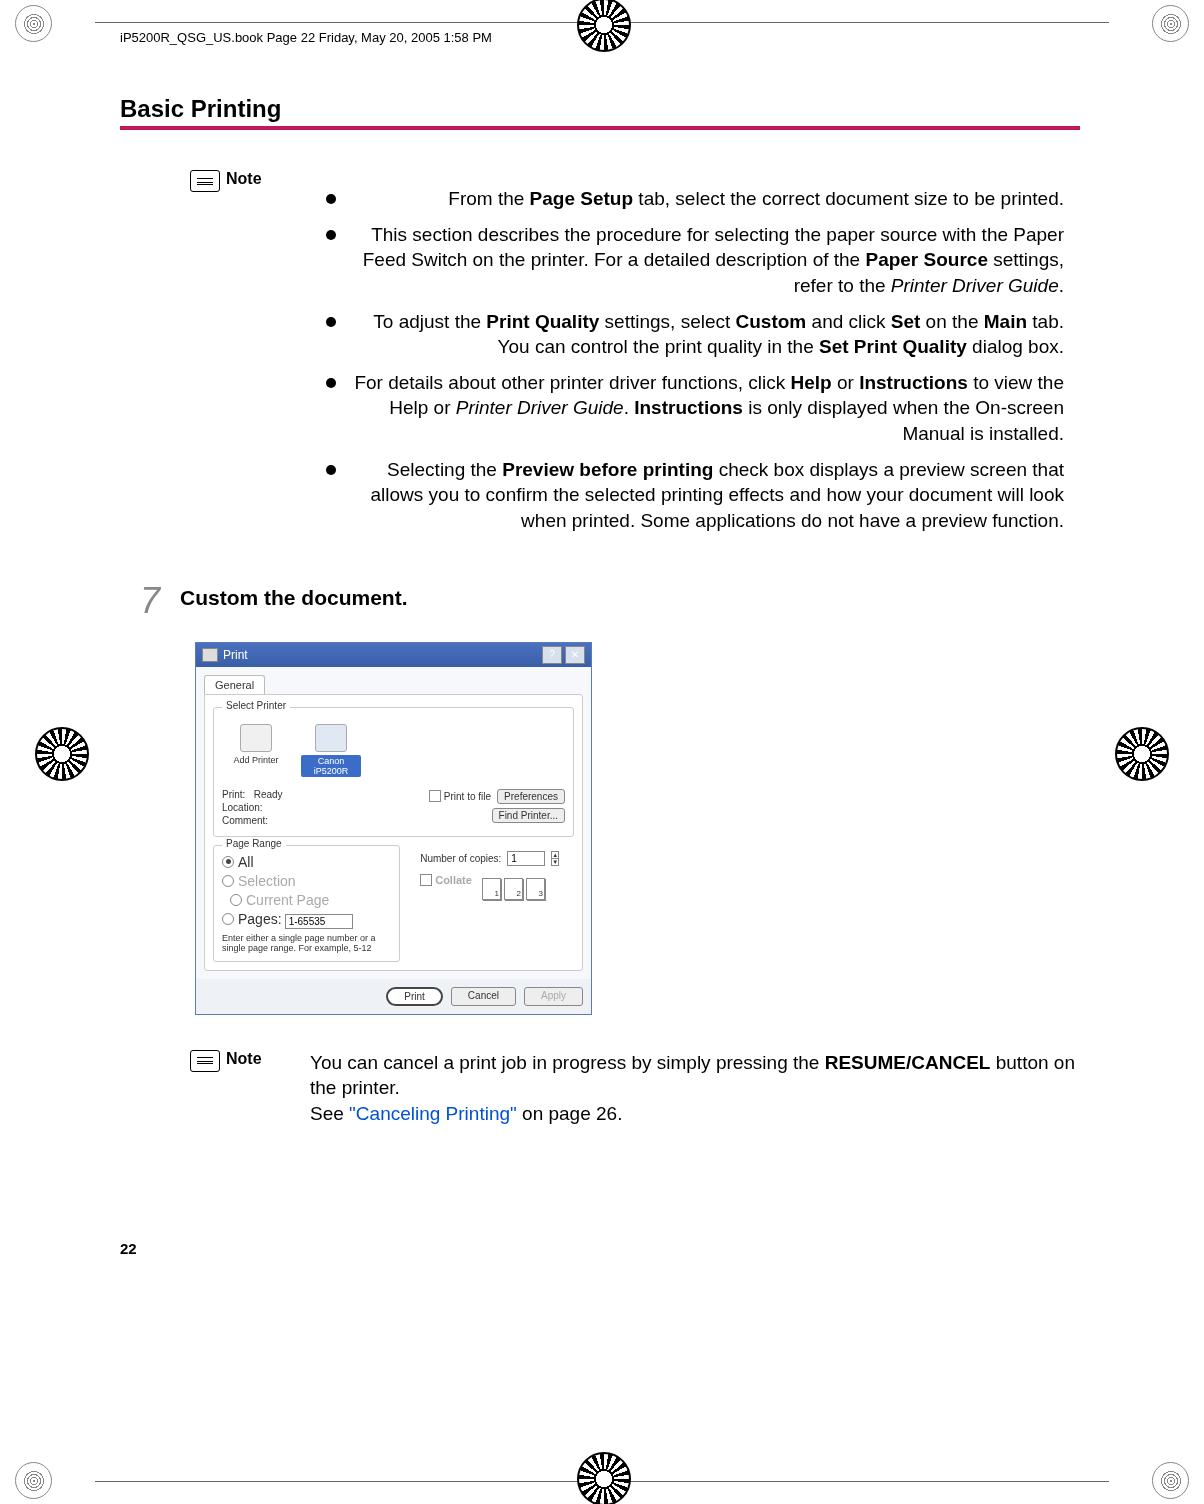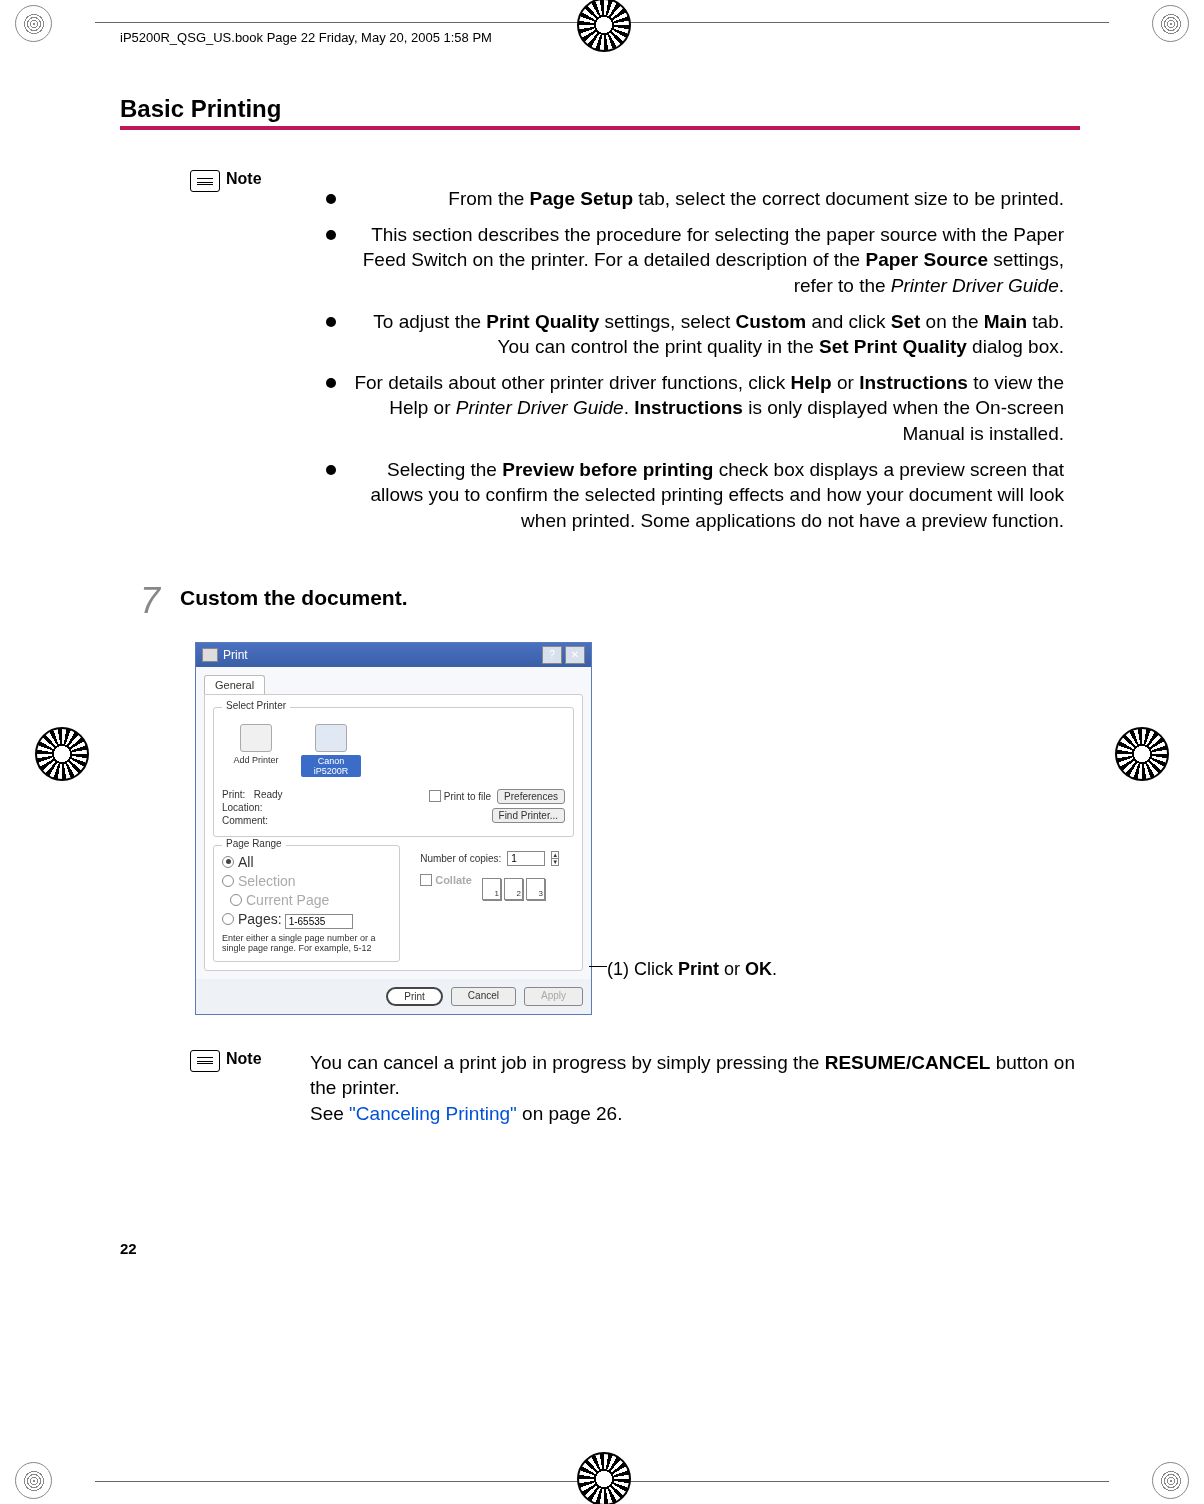--- a/index.html
+++ b/index.html
@@ -339,24 +339,20 @@
             </div>
           </div>
         </div>
       </div>
       <div class="dlg-footer">
         <span class="mini-btn print-b">Print</span>
         <span class="mini-btn">Cancel</span>
         <span class="mini-btn" style="color:#aaa;">Apply</span>
       </div>
     </div>
-    <div class="callout">
-      <div class="callout-line"></div>
-      (1) Click <span class="bold">Print</span> or <span class="bold">OK</span>.
-    </div>
   </div>
 
   <div class="note-block">
     <div class="note-label-col">
       <div class="note-icon">
         <div class="note-icon-lines">
             <span></span>
             <span></span>
             <span></span>
             <span></span>

